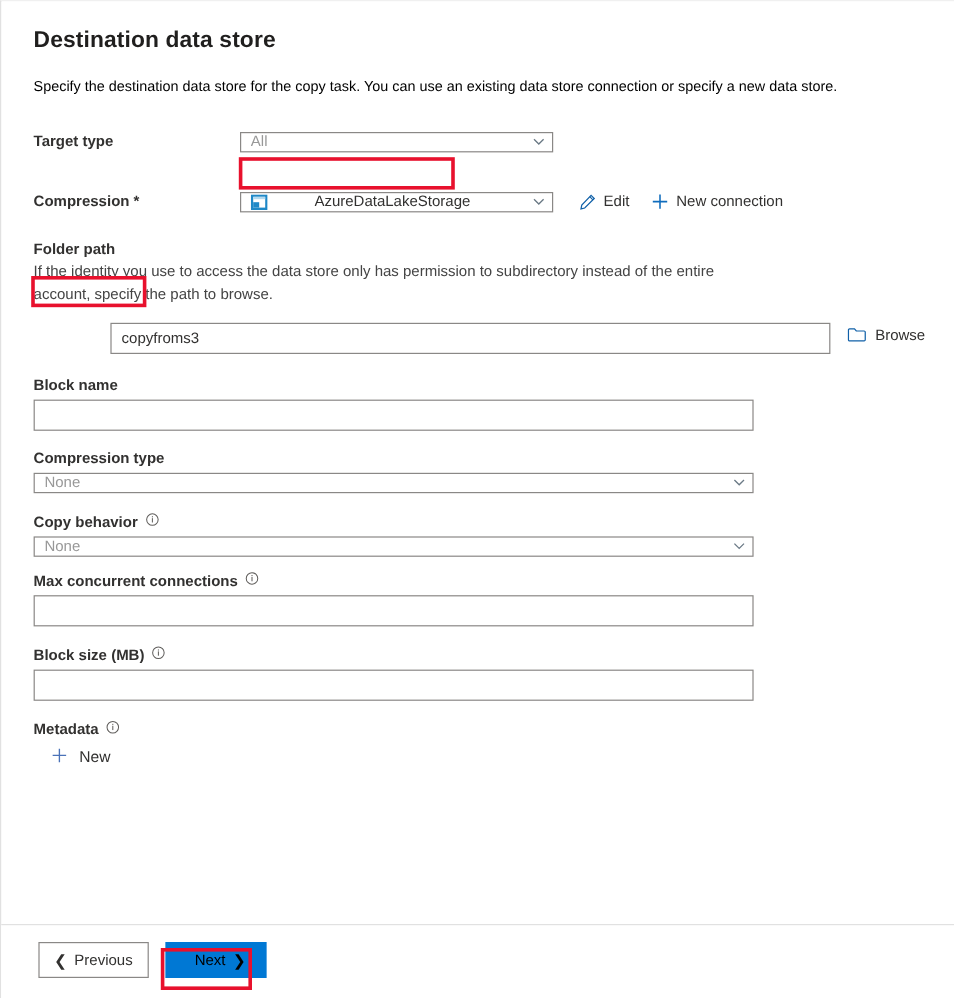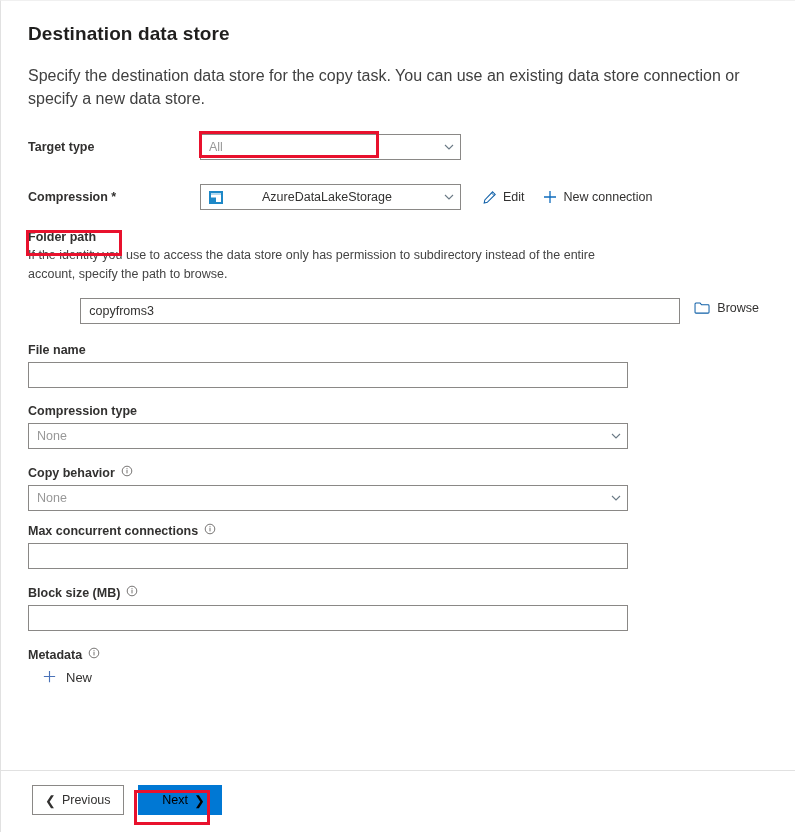--- a/index.html
+++ b/index.html
@@ -24,34 +24,34 @@
     height: 832px;
     border-left: 1px solid #e1e1e1;
     border-top: 1px solid #f0f0f0;
     background: #ffffff;
   }
 
   .content {
     position: absolute;
     left: 0; top: 0; right: 0;
     bottom: 62px;
-    padding: 18px 36px 0 27px;
+    padding: 18px 24px 0 27px;
   }
 
   .page-title {
     font-size: 19px;
     font-weight: 600;
     color: #201f1e;
     margin: 4px 0 0 0;
     letter-spacing: 0.1px;
   }
 
   .page-desc {
-    font-size: 16px;
-    color: #404040;
+    font-size: 12px;
+    color: #000000;
     margin: 19px 0 0 0;
     line-height: 1.45;
   }
 
   
   .row-inline {
     display: flex;
     align-items: center;
     margin-top: 24px;
     height: 26px;
@@ -88,21 +88,21 @@
     font-family: "Liberation Sans", sans-serif;
     color: #323130;
     padding: 0 8px;
     line-height: 24px;
     outline: none;
   }
   .textbox::placeholder { color: #a19f9d; }
 
   .combo {
     position: relative;
-    height: 26px;
+    height: 17px;
     border: 1px solid #8a8886;
     background: #ffffff;
     display: flex;
     align-items: center;
     padding: 0 26px 0 8px;
     font-size: 12.5px;
     color: #323130;
   }
   .combo .combo-value {
     white-space: nowrap;
@@ -301,21 +301,21 @@
               <path d="M1 3.2 A1 1 0 0 1 2 2.2 H6.4 L8 4.1 H15 A1 1 0 0 1 16 5.1 V12 A1 1 0 0 1 15 13 H2 A1 1 0 0 1 1 12 Z" fill="none" stroke="#1060a8" stroke-width="1.1"></path>
             </svg>
           </span>
           <span>Browse</span>
         </span>
       </div>
     </div>
 
     <div class="field-block" style="margin-top:19px;">
       <div class="field-label">
-        <span>File name</span>
+        <span>Block name</span>
       </div>
       <input class="textbox wide-input" type="text" value="" style="">
     </div>
 
     <div class="field-block" style="margin-top:16px;">
       <div class="field-label">
         <span>Compression type</span>
       </div>
       <div class="combo wide-input">
         <span class="combo-value muted">None</span>

